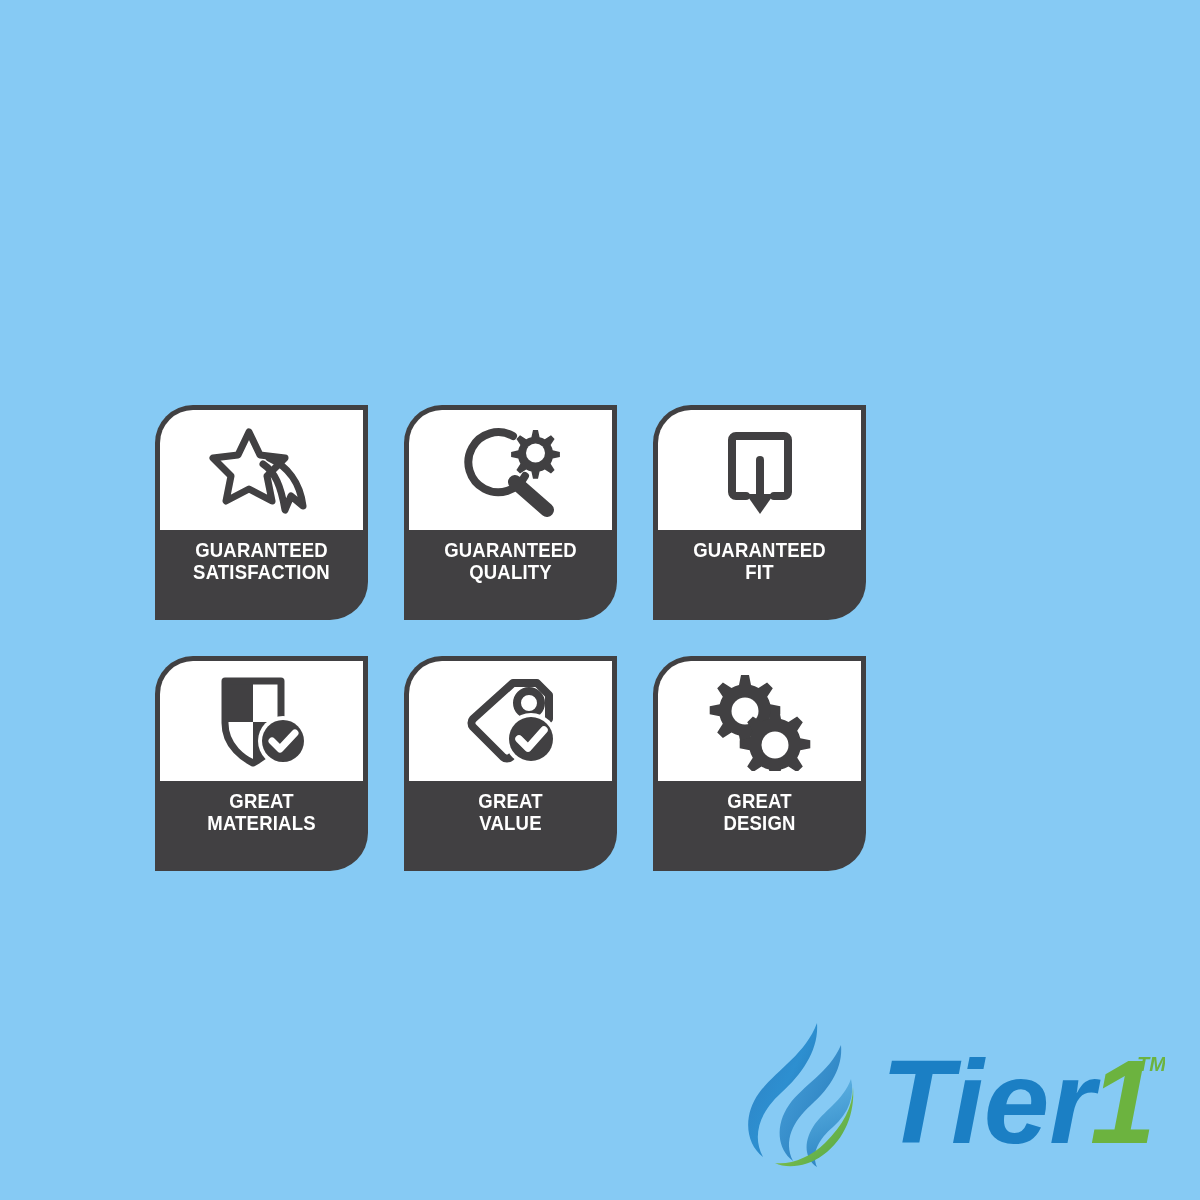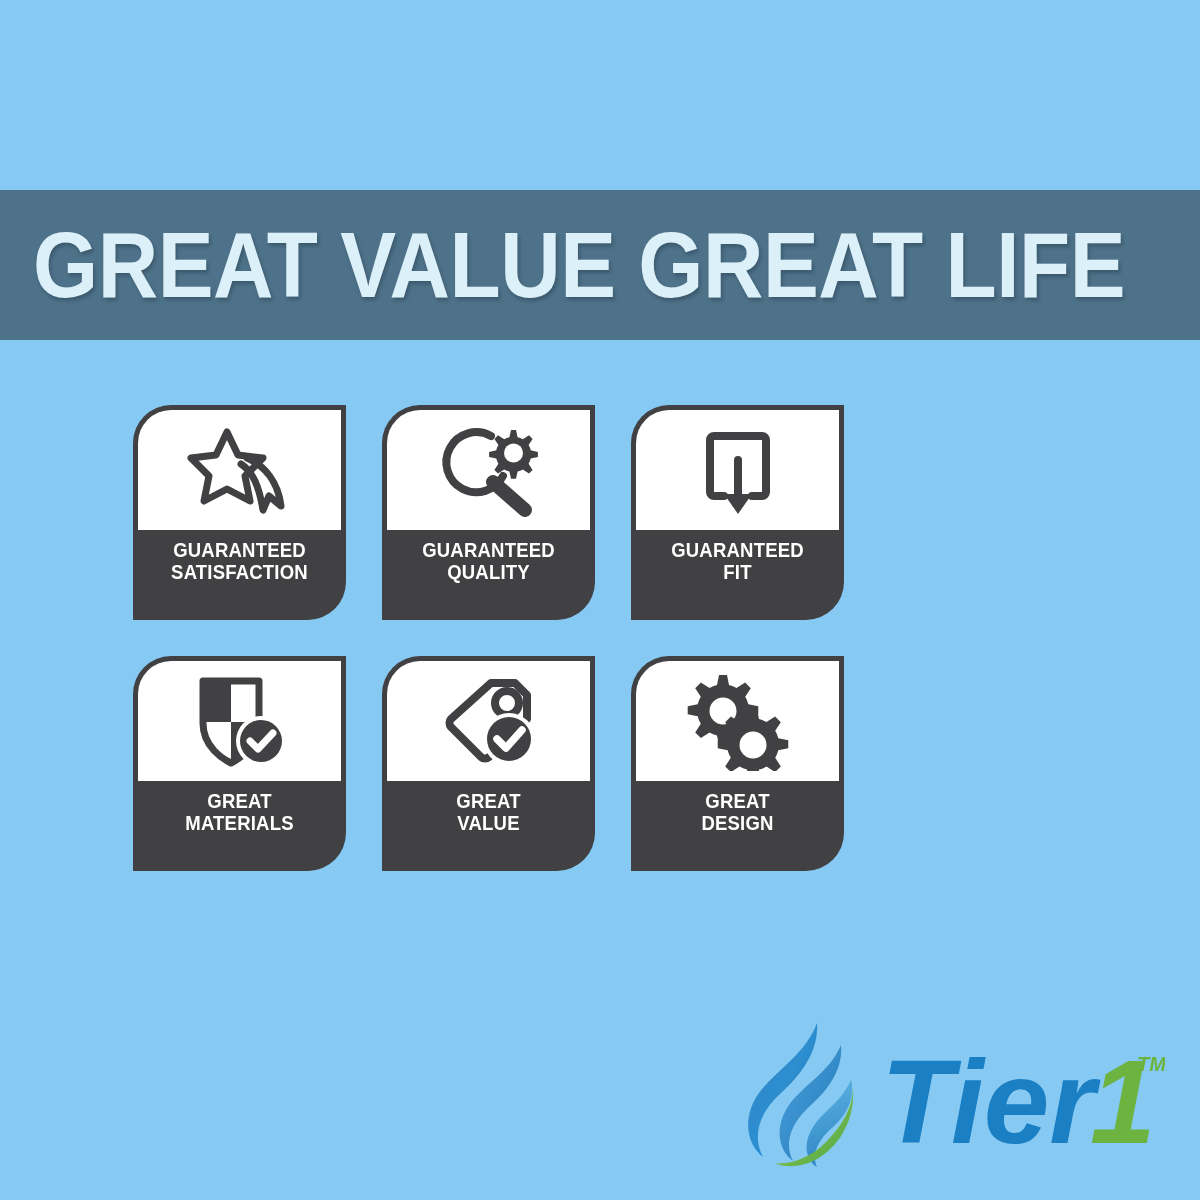--- a/index.html
+++ b/index.html
@@ -38,21 +38,21 @@
     line-height:1;
     letter-spacing:-0.5px;
     transform:scaleX(0.90);
     transform-origin:left center;
     white-space:nowrap;
     text-shadow:2px 3px 4px rgba(20,40,55,0.33);
   }
 
   
   #grid{
-    position:absolute;left:133px;top:405px;
+    position:absolute;left:155px;top:405px;
     width:915px;
     display:grid;
     grid-template-columns:repeat(3,213px);
     grid-template-rows:repeat(2,215px);
     column-gap:138px;row-gap:62px;gap:36px;
   }
   .badge{
     position:relative;width:213px;height:215px;
     background:#414042;
     border-radius:38px 0 38px 0;
@@ -86,23 +86,20 @@
 </style>
 </head>
 <body>
 
 <div id="stage">
 
   <div class="bg-layer" id="bg-layer">
       <div class="band" style="background: rgb(134, 202, 244); width: 2700px; height: 660px; left: -420px; top: -520px;"></div>
     </div>
 
-  <div id="banner">
-    <h1 id="banner-title">GREAT VALUE GREAT LIFE</h1>
-  </div>
 
   <div id="grid">
 
     <div class="badge">
       <div class="badge-top">
         <svg width="110" height="100" viewBox="0 0 110 100">
           <g fill="none" stroke="#414042" stroke-width="7" stroke-linejoin="round" stroke-linecap="round">
             <path d="M42 12 L53 35 L78 38 L60 56 L65 81 L42 69 L19 81 L24 56 L6 38 L31 35 Z"></path>
             <path d="M62 38 C80 46 93 62 96 86 L84 76 L78 90 C74 66 68 52 56 44"></path>
           </g>

